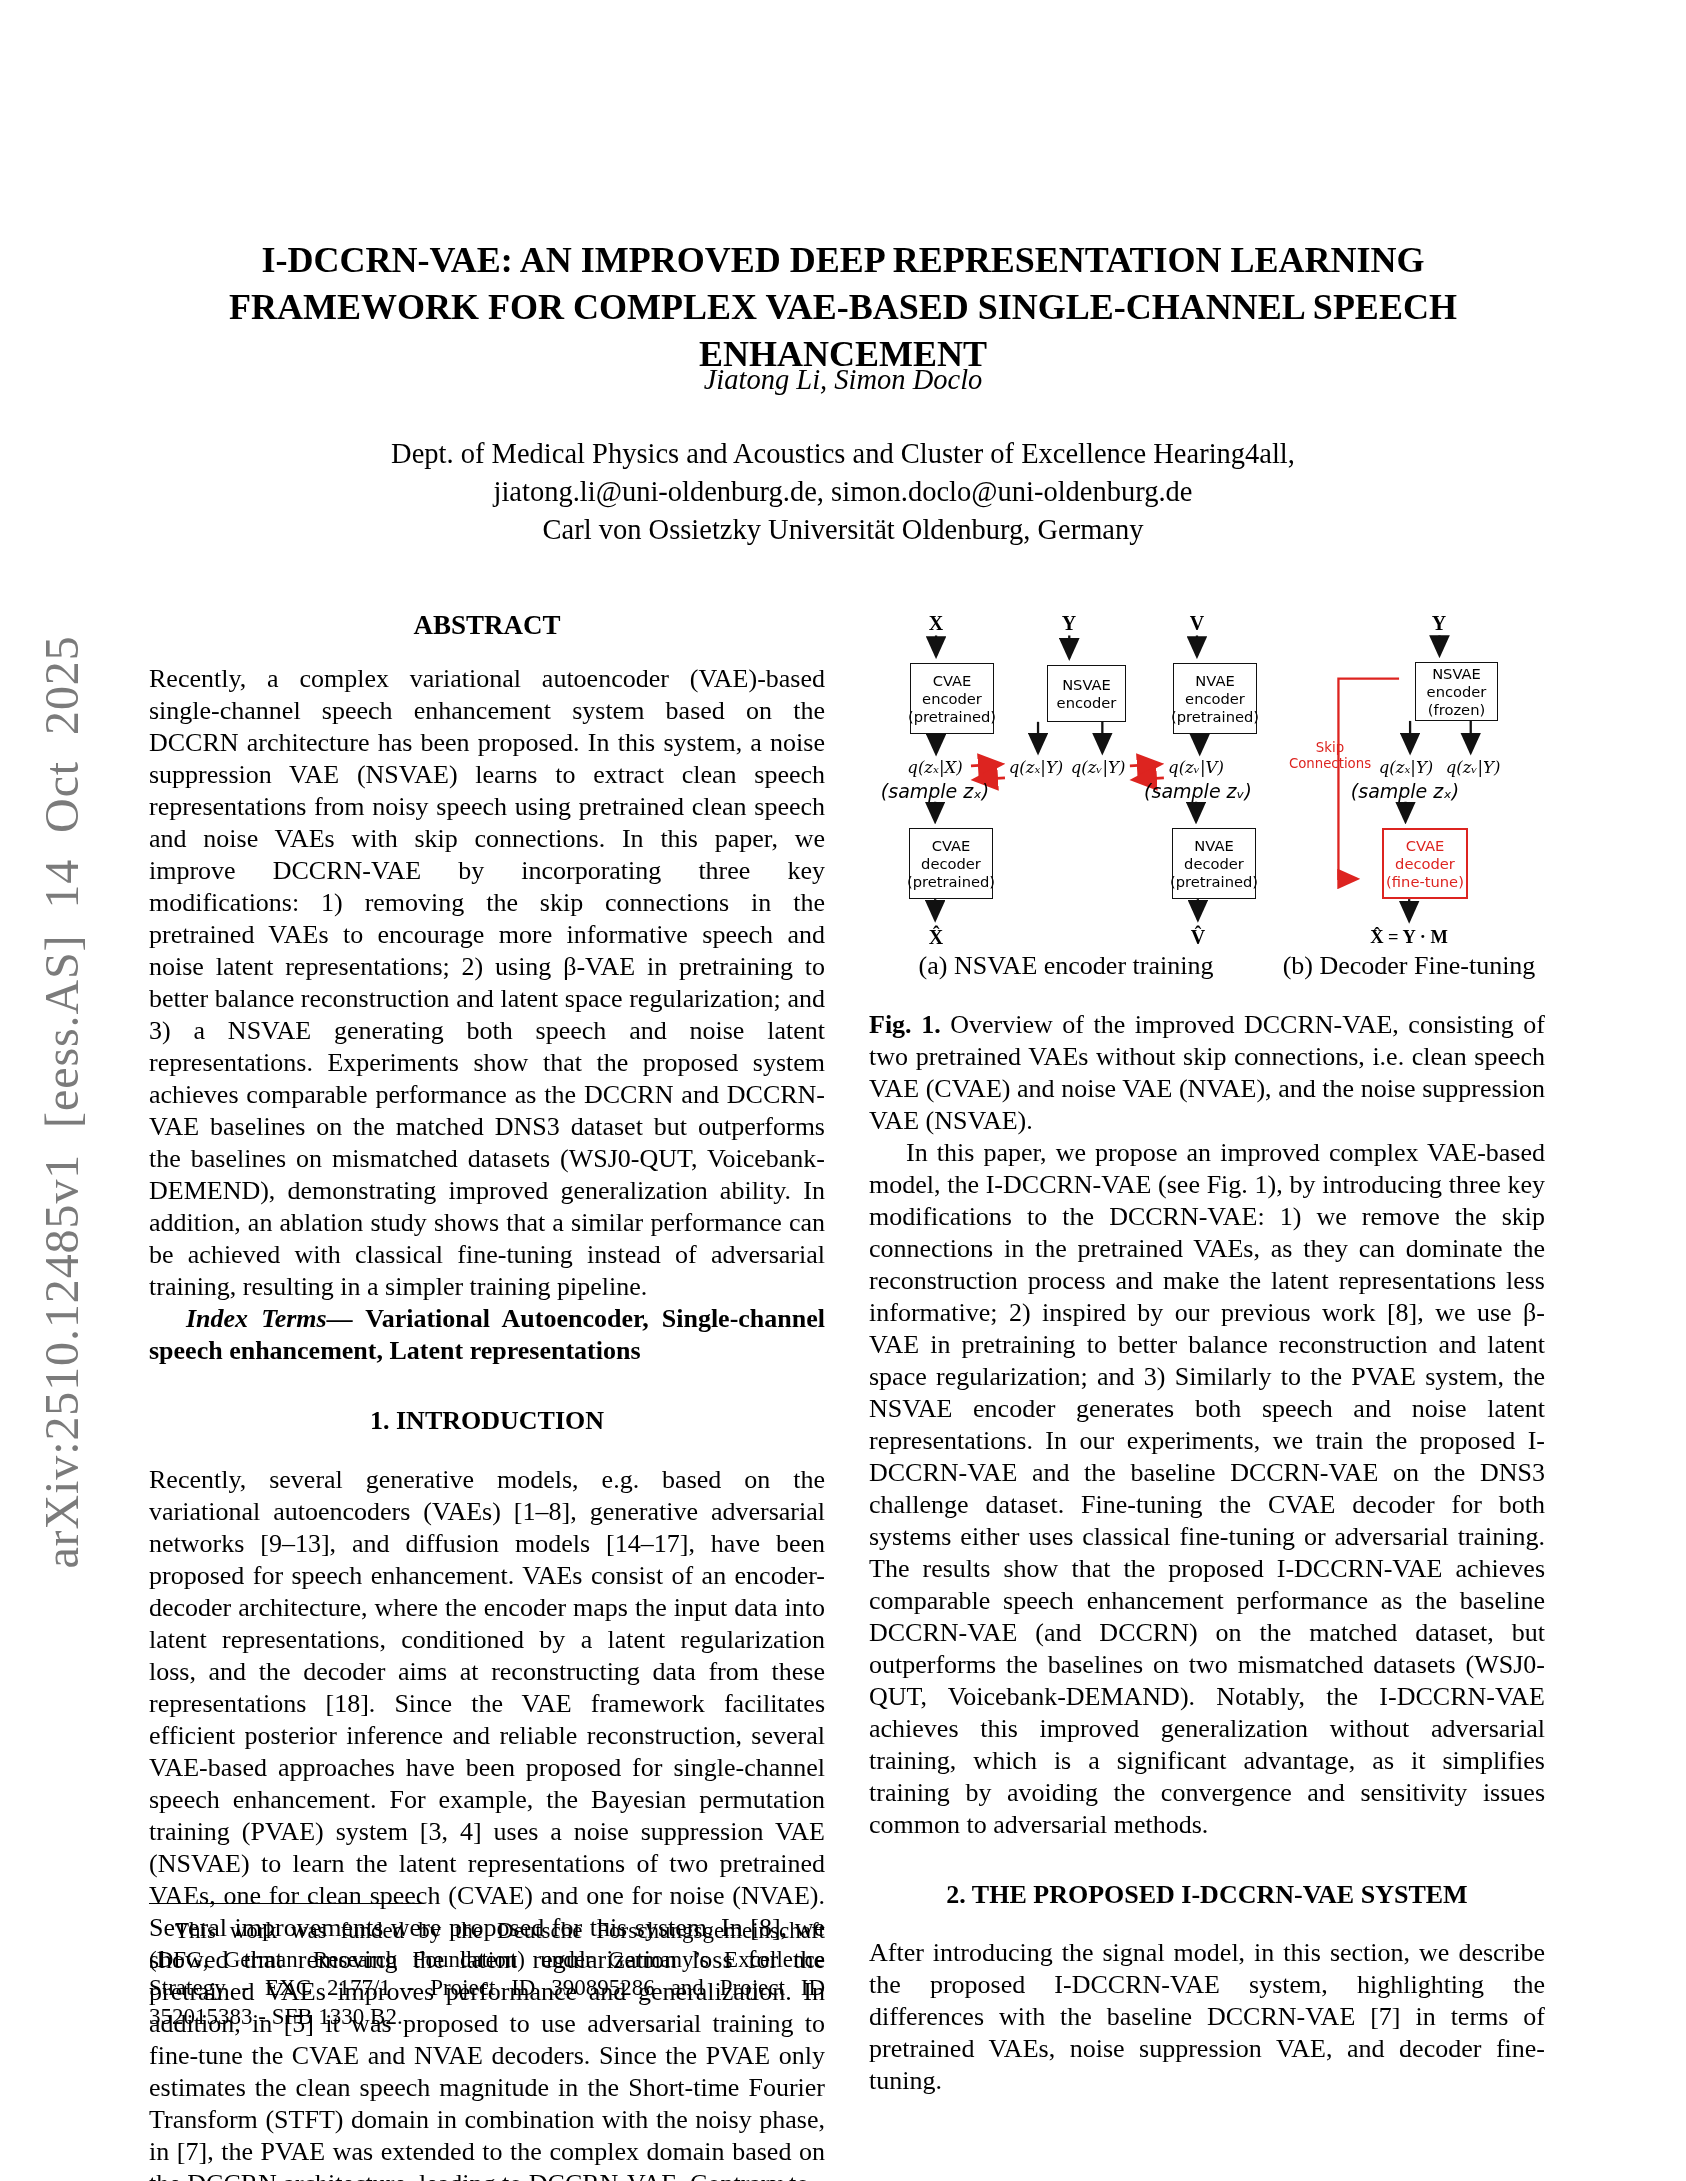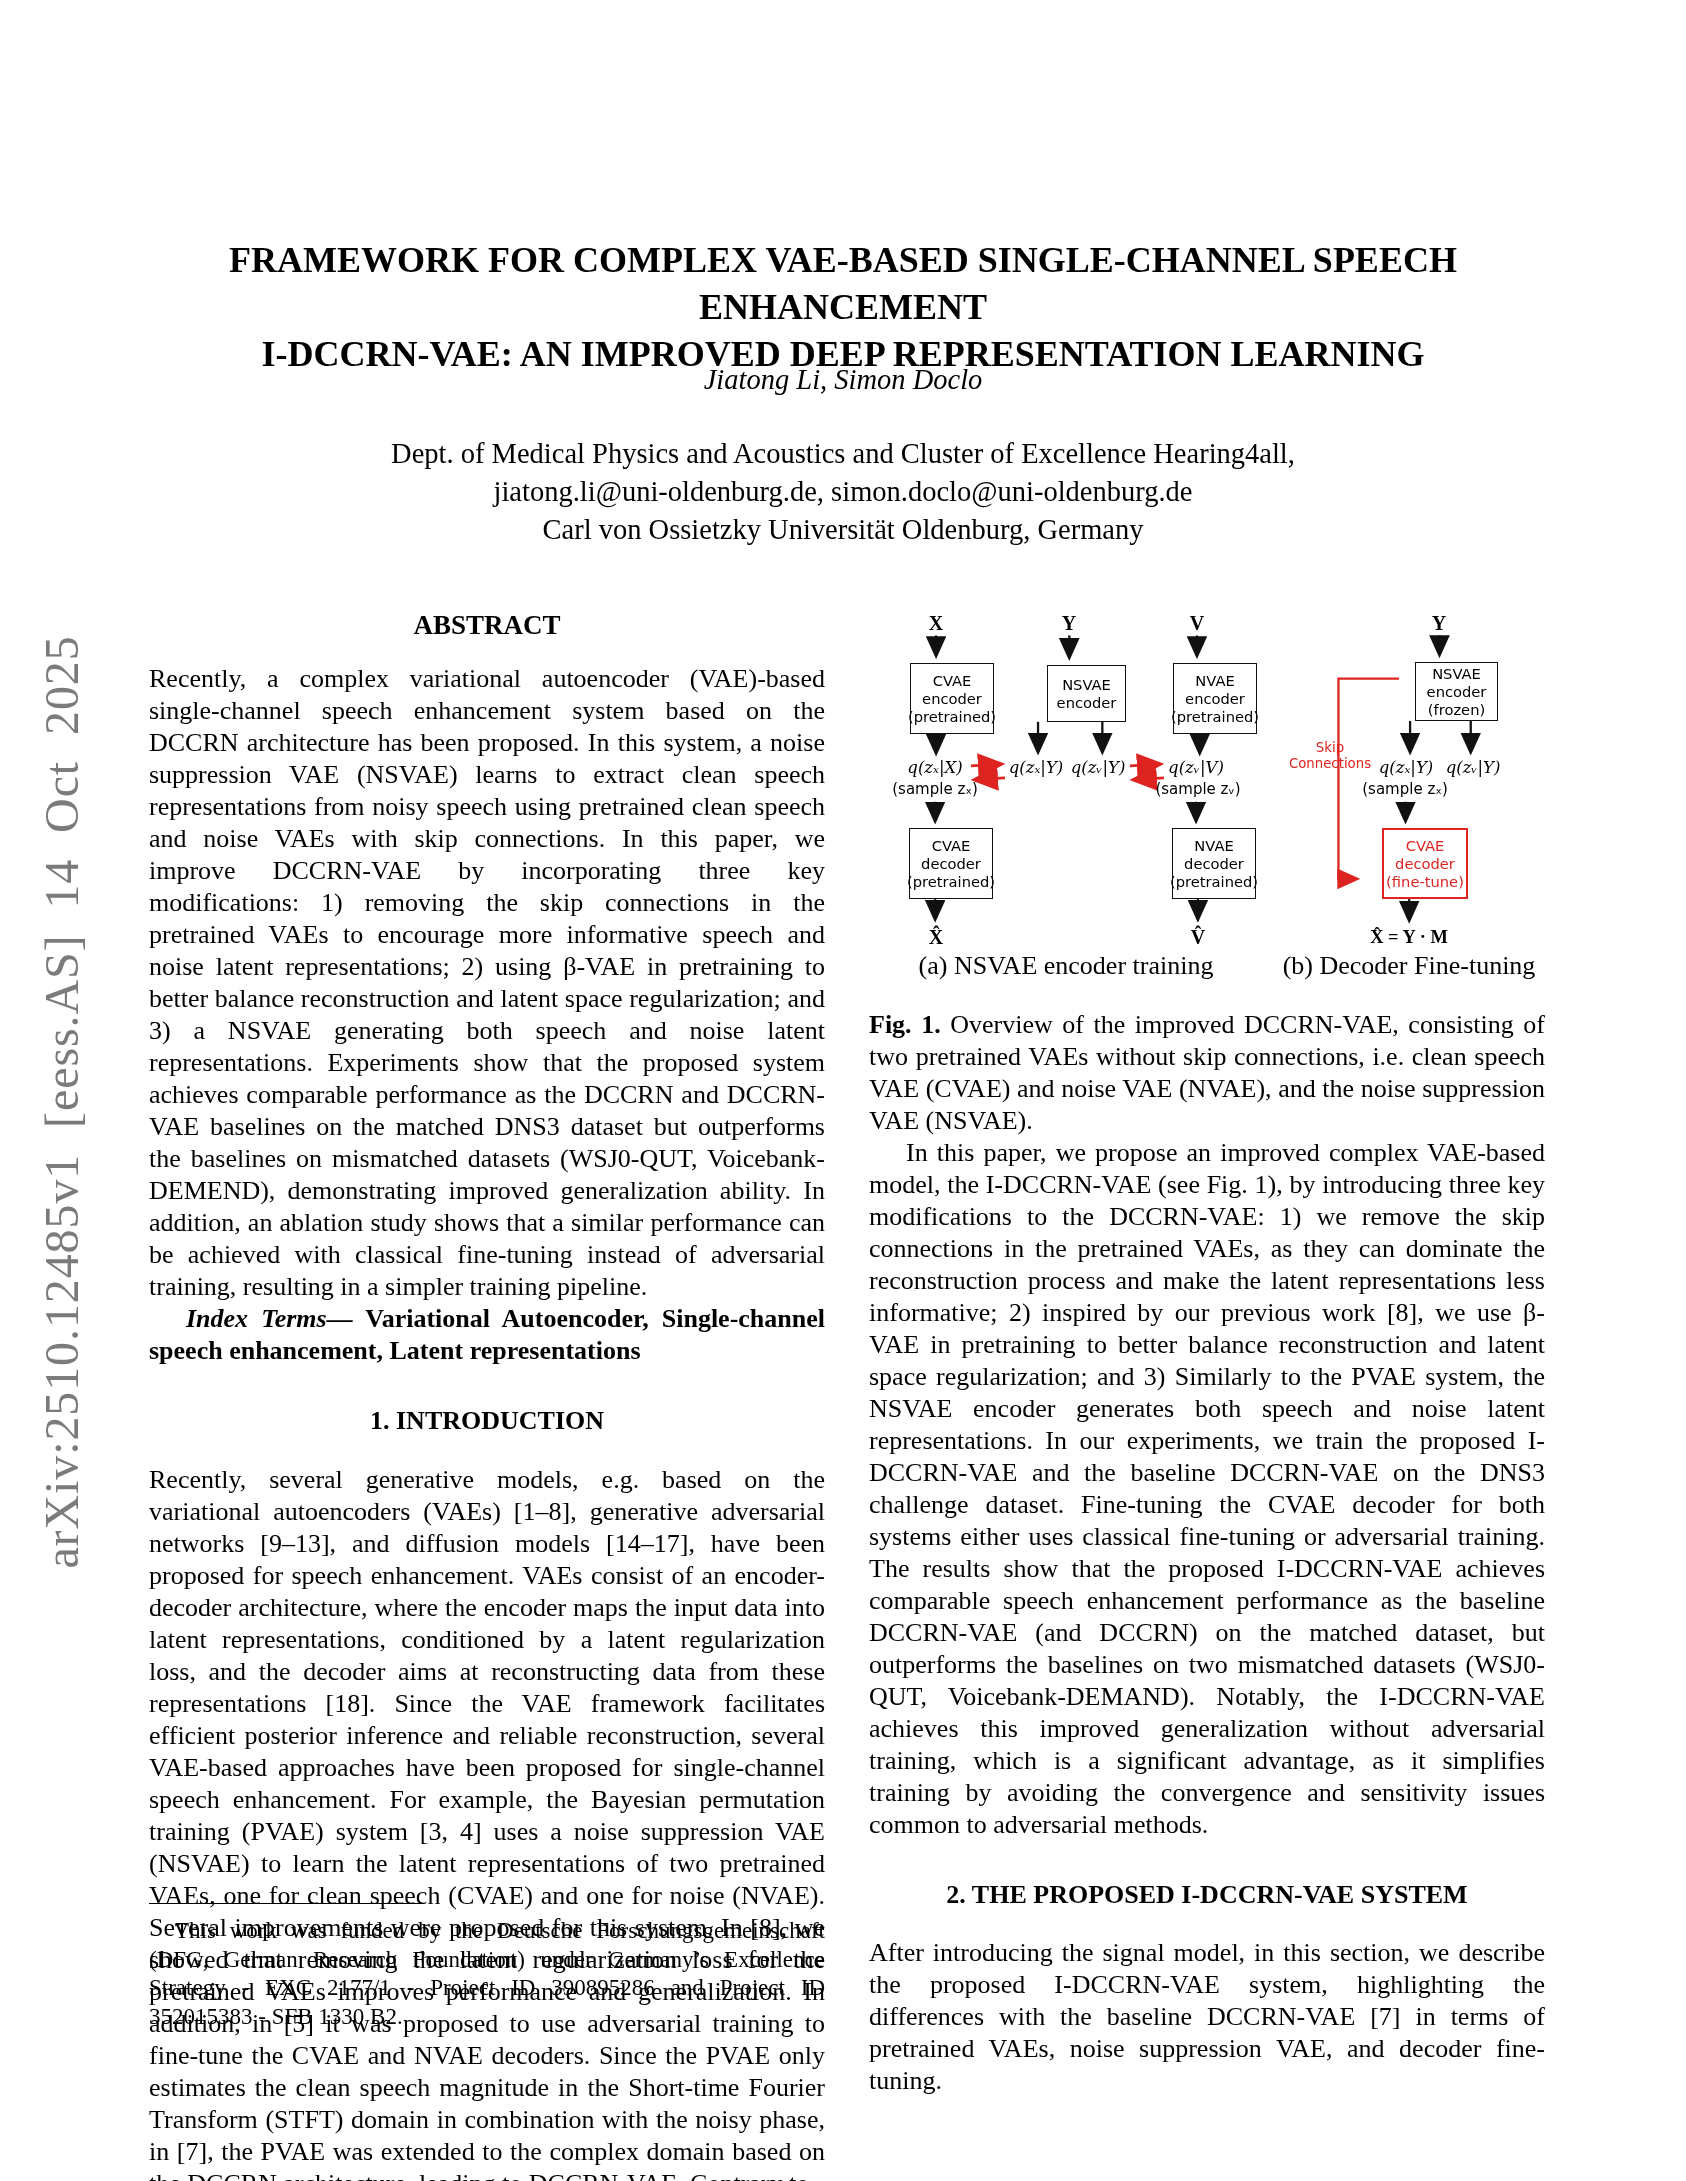--- a/index.html
+++ b/index.html
@@ -56,38 +56,38 @@
     position:absolute; box-sizing:border-box; border:1.8px solid #111;
     background:#fff; display:flex; align-items:center; justify-content:center;
     text-align:center; font-size:14.7px; line-height:18px; white-space:pre-line;margin-left:16px;
   }
   .fbox.red { border:2.3px solid #dd2420; color:#dd2420; }
   .io  { position:absolute; transform:translateX(-50%);
          font-family:"Liberation Serif", serif; font-weight:bold; font-size:20px; white-space:nowrap; }
   .fml { position:absolute; transform:translateX(-50%);
          font-family:"DejaVu Serif","DejaVu Sans", serif; font-style:italic;
          font-size:16.5px; white-space:nowrap; }
-  .smp { position:absolute; transform:translateX(-50%); font-size:15px; white-space:nowrap; }
+  .smp { position:absolute; transform:translateX(-50%); font-size:19px; white-space:nowrap;font-style:italic; }
   .skip-label { position:absolute; transform:translateX(-50%);
          color:#dd2420; font-size:13.3px; line-height:15.6px; text-align:center; }
   .subcap { position:absolute; transform:translateX(-50%);
          font-family:"Liberation Serif", serif; font-size:26px; white-space:nowrap; }
   .figcap { font-size:26px; line-height:32px; text-align:justify; margin:16.5px 0 0 0; }
   .body-start { margin-top:53px; }
 </style>
 </head>
 <body>
 
 <div class="page">
 
   <div class="arxiv">arXiv:2510.12485v1 [eess.AS] 14 Oct 2025</div>
 
   <div class="title">
+    <div>I-DCCRN-VAE: AN IMPROVED DEEP REPRESENTATION LEARNING</div>
     <div>FRAMEWORK FOR COMPLEX VAE-BASED SINGLE-CHANNEL SPEECH ENHANCEMENT</div>
-    <div>I-DCCRN-VAE: AN IMPROVED DEEP REPRESENTATION LEARNING</div>
   </div>
 
   <div class="authors">Jiatong Li, Simon Doclo</div>
 
   <div class="affil">
     <div>Dept. of Medical Physics and Acoustics and Cluster of Excellence Hearing4all,</div>
     <div>jiatong.li@uni-oldenburg.de, simon.doclo@uni-oldenburg.de</div>
     <div>Carl von Ossietzky Universität Oldenburg, Germany</div>
   </div>
 

